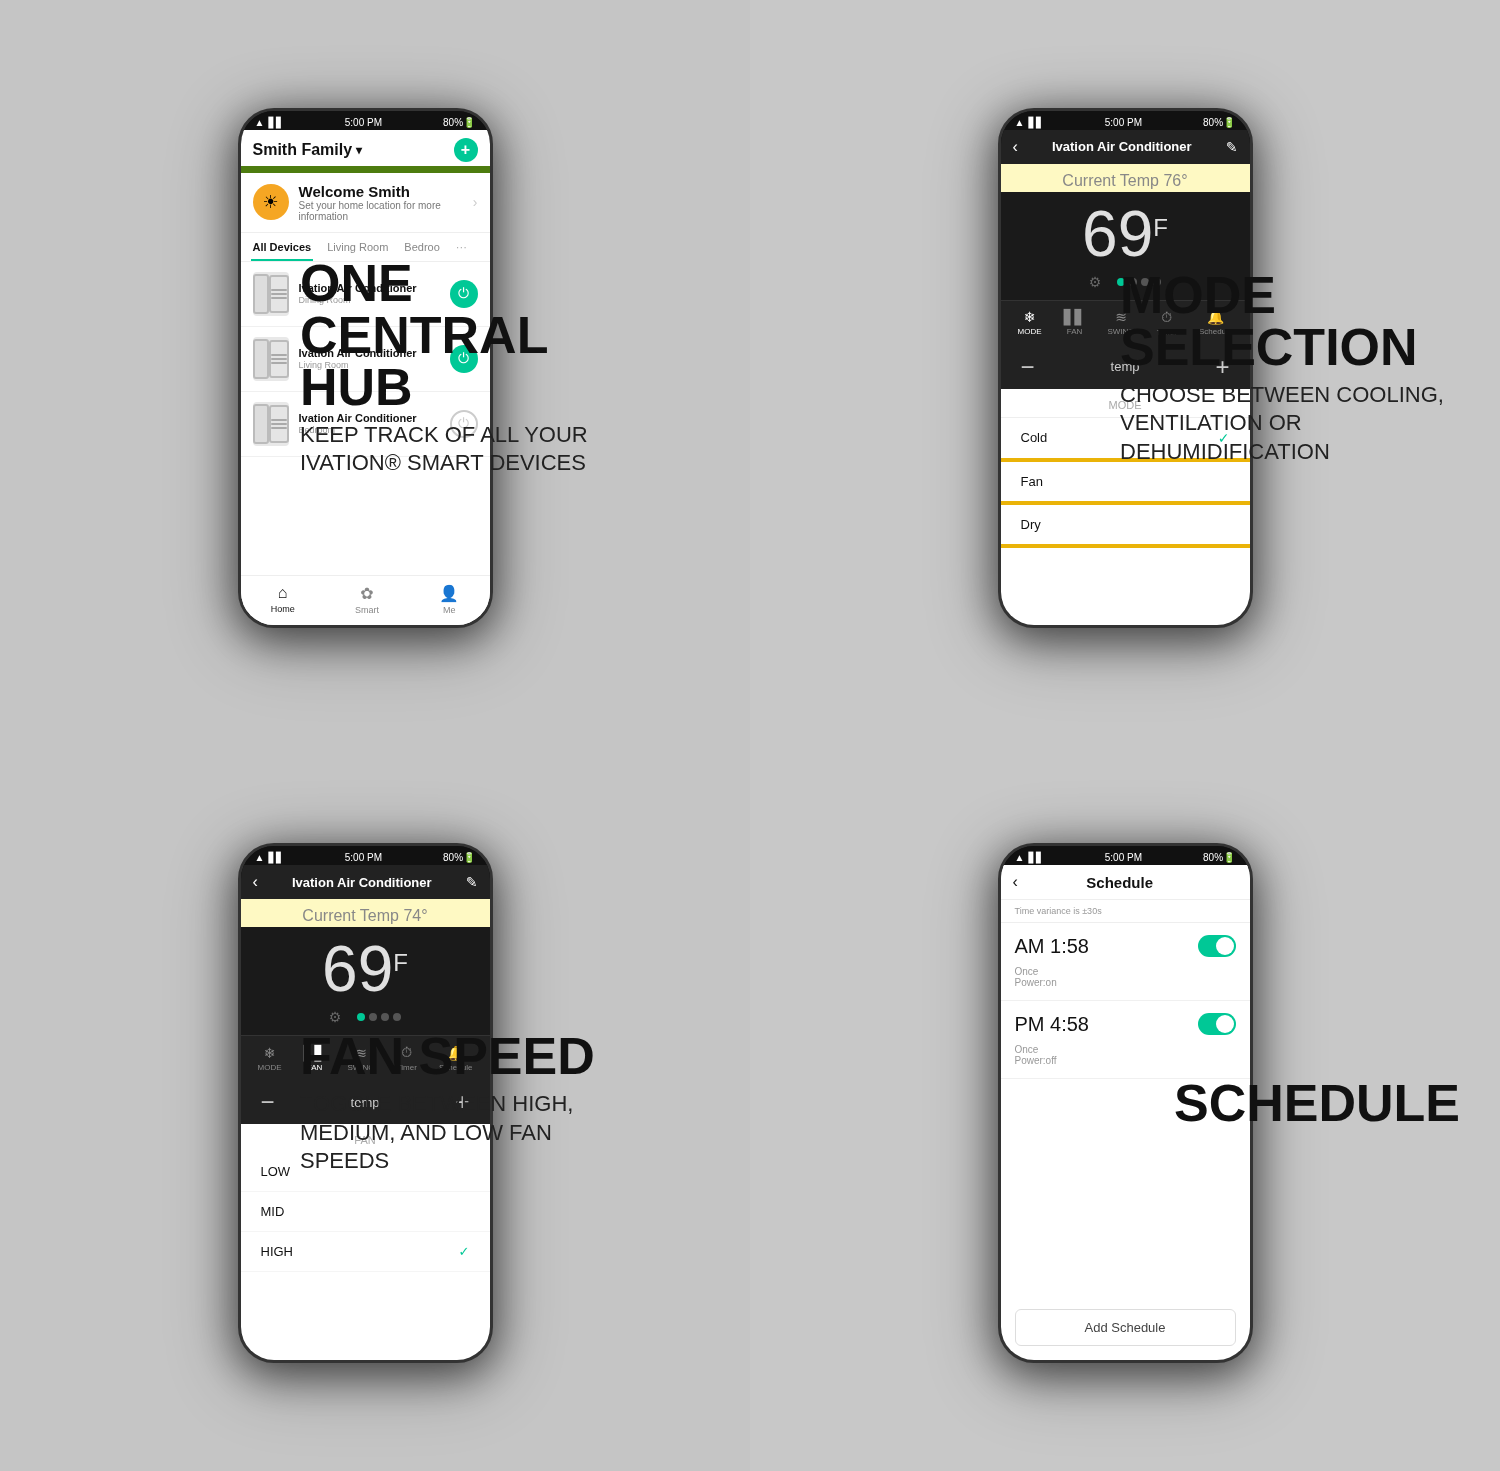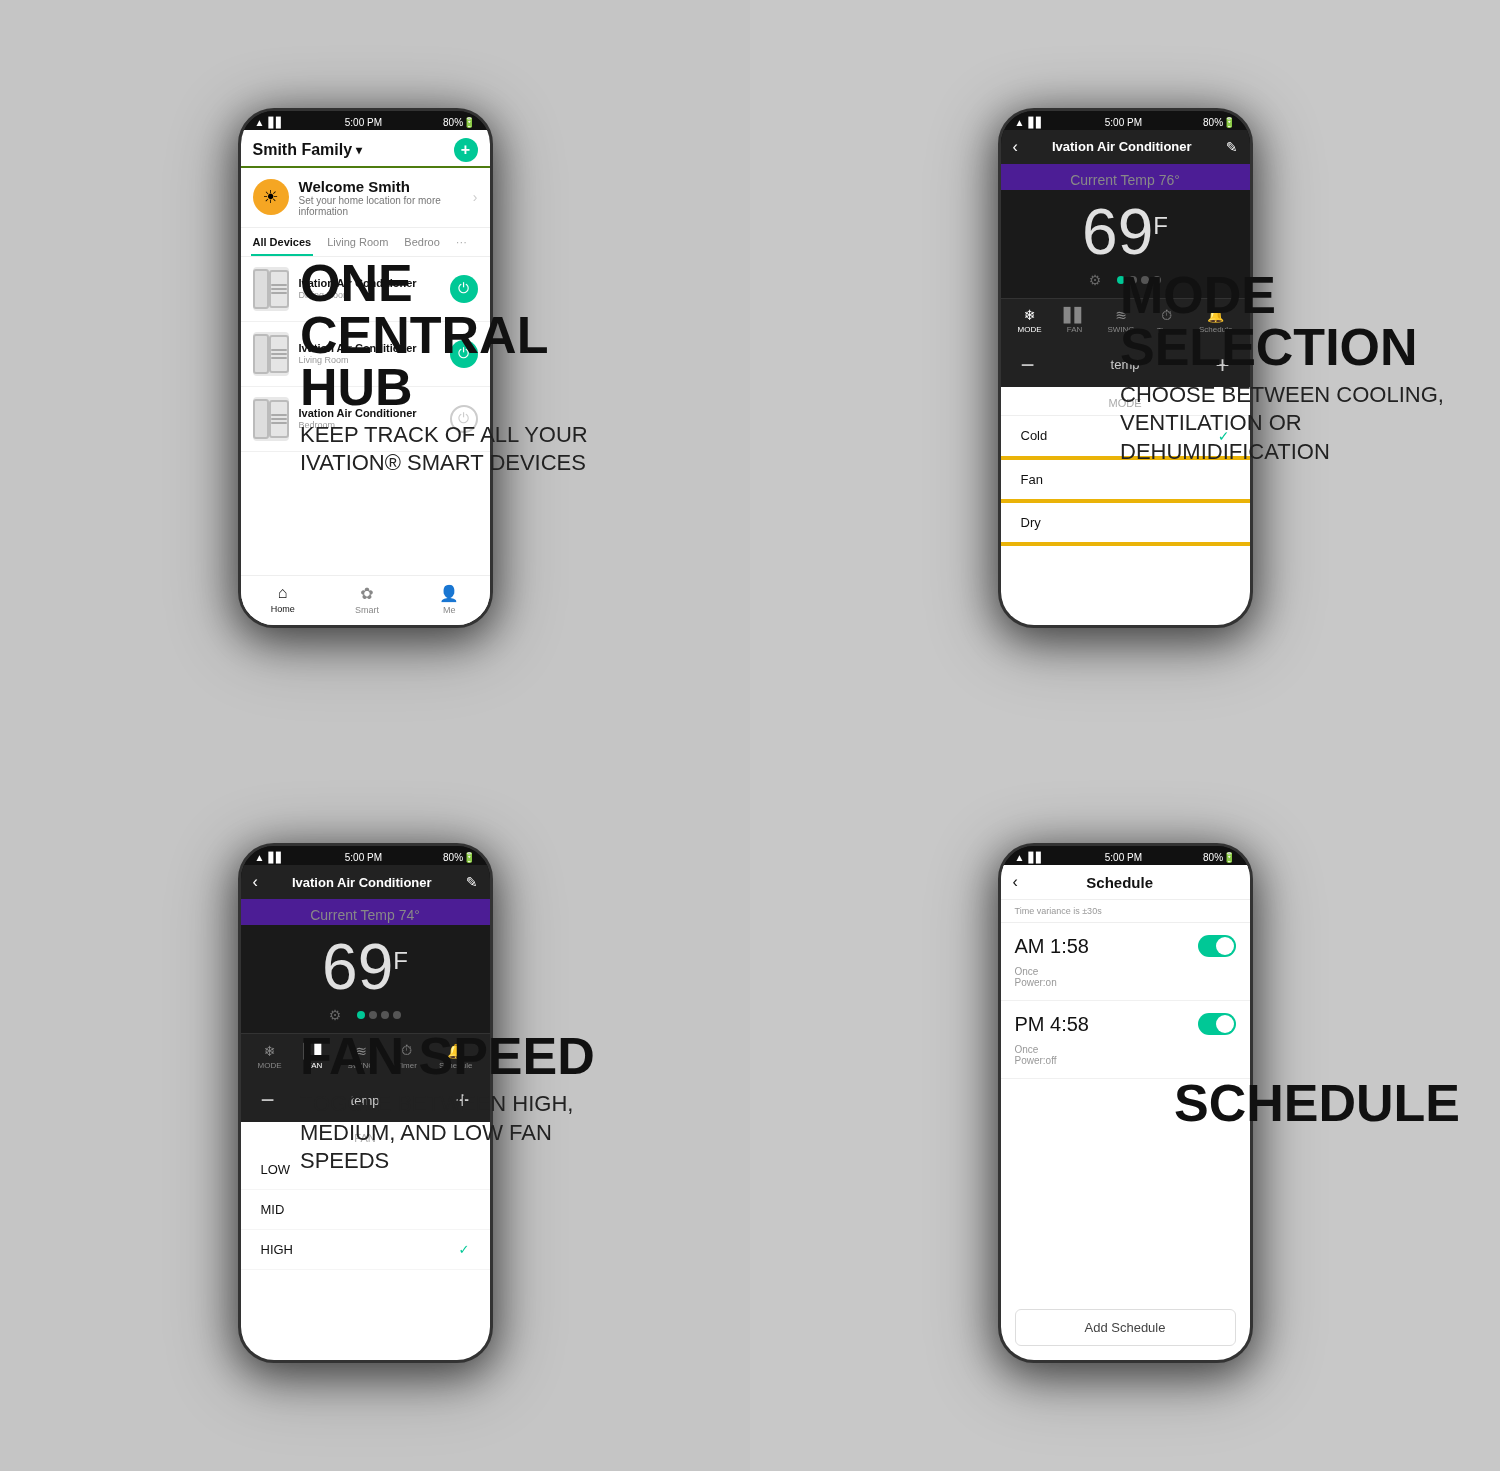--- a/index.html
+++ b/index.html
@@ -81,21 +81,21 @@
     .phone-screen.dark-screen {
       background: #1a1a1a;
     }
 
     
     .home-header {
       display: flex;
       justify-content: space-between;
       align-items: center;
       padding: 8px 12px 4px;
-      border-bottom: 2px solid #4d7c0f;
+      border-bottom: 7px solid #4d7c0f;
     }
     .home-header .family-name {
       font-size: 16px;
       font-weight: 600;
       color: #111;
       display: flex;
       align-items: center;
       gap: 4px;
     }
     .home-header .family-name::after {
@@ -210,23 +210,23 @@
       padding: 8px 12px;
       background: #222;
     }
     .dark-header .back-btn { color: #fff; font-size: 16px; }
     .dark-header .title { color: #fff; font-size: 13px; font-weight: 600; }
     .dark-header .edit-btn { color: #fff; font-size: 14px; }
 
     .ac-current-temp {
       text-align: center;
       color: #888;
-      font-size: 14px;
+      font-size: 16px;
       padding: 8px 0 2px;
-      background: #4c1d95;
+      background: #fef9c3;
     }
     .ac-big-temp {
       text-align: center;
       color: #e0e0e0;
       font-size: 64px;
       font-weight: 200;
       line-height: 1;
       padding: 10px 0 0;
       background: #1a1a1a;
     }

